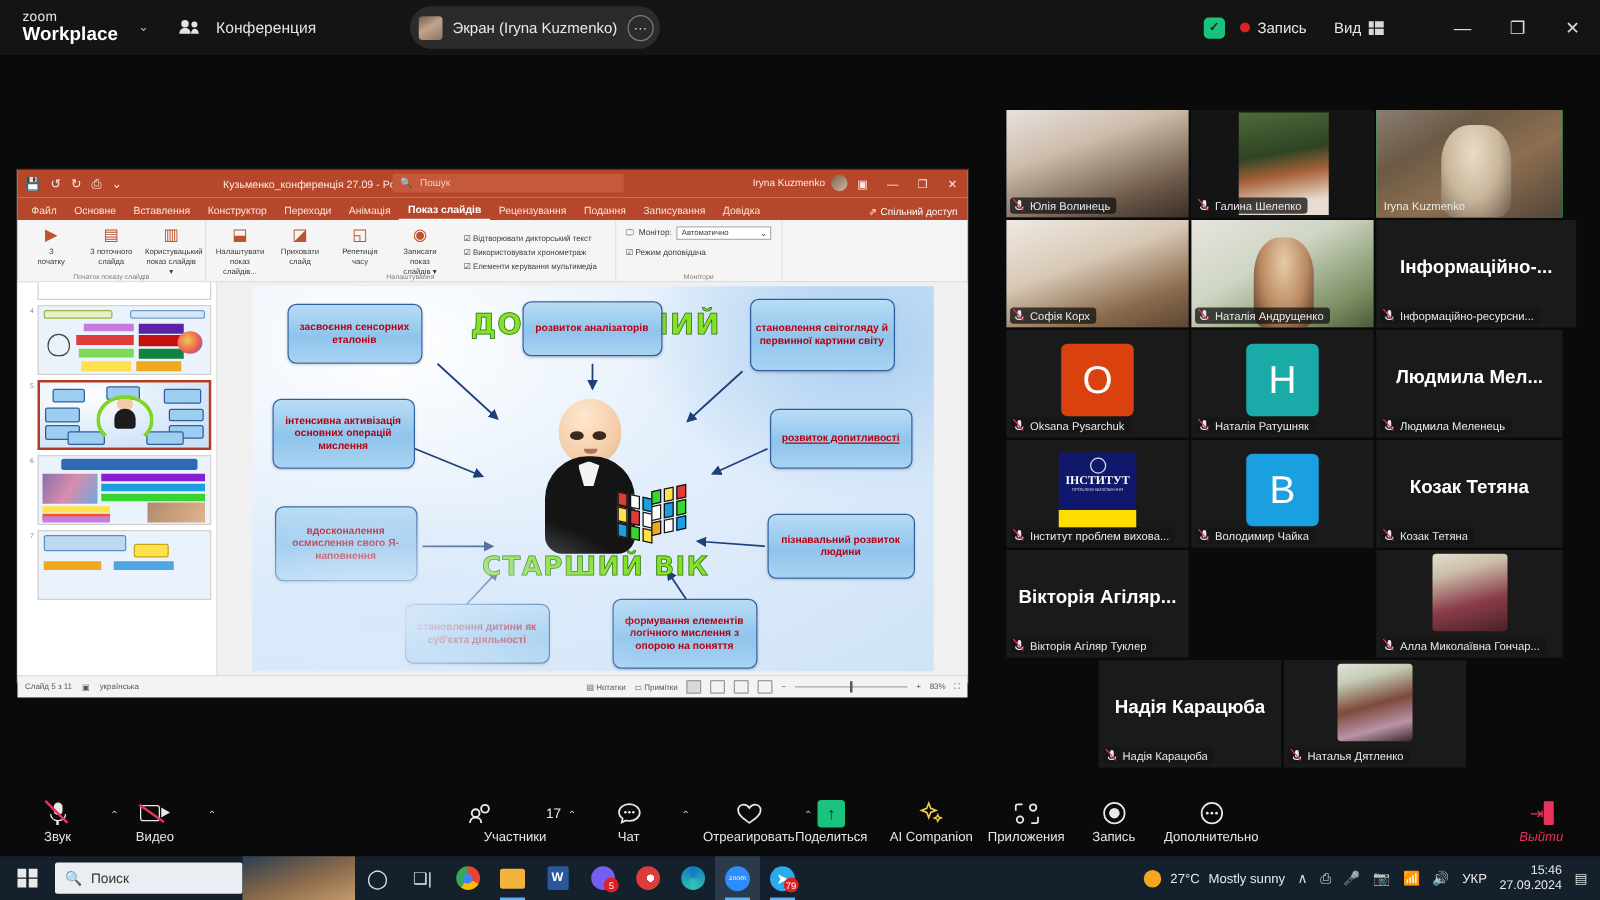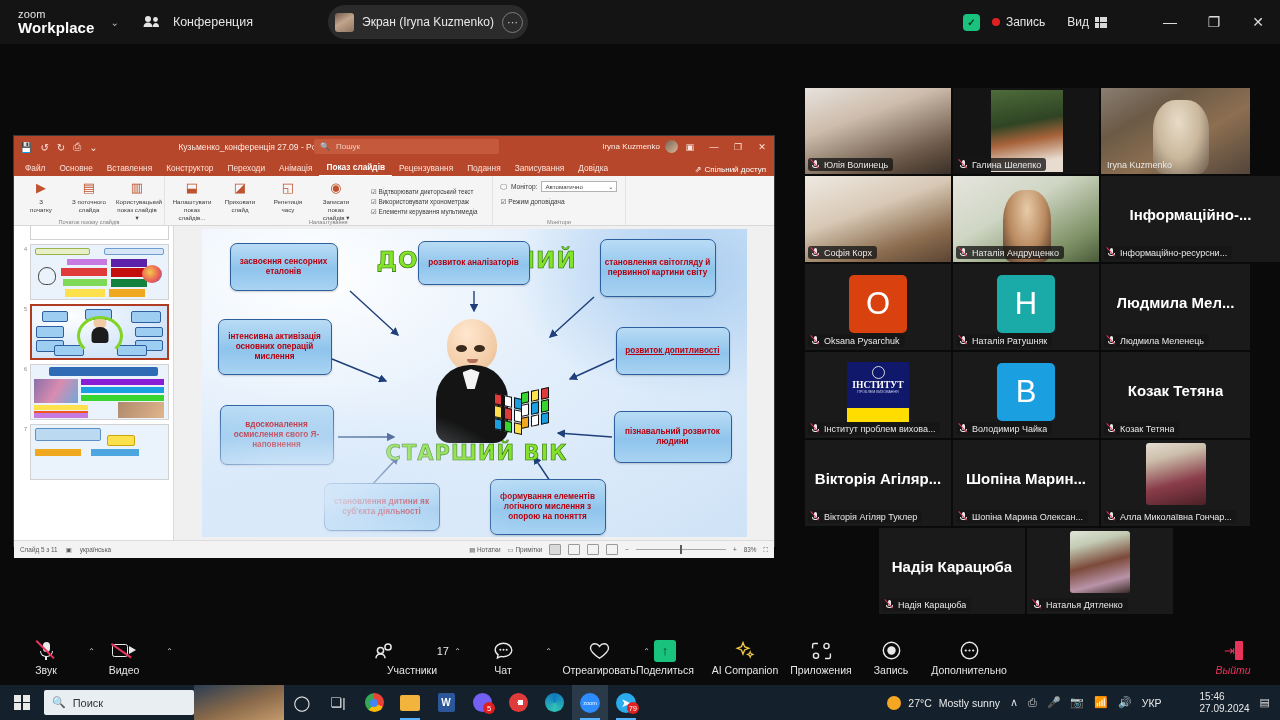--- a/index.html
+++ b/index.html
@@ -276,21 +276,21 @@
   .tb-ico { width: 36px; height: 35px; display: flex; align-items: center; justify-content: center; position: relative; }
   .tb-ico .act { position: absolute; bottom: 0; left: 8px; width: 20px; height: 2.5px; background: #56b2ff; }
   .badge {
     position: absolute; right: 5px; bottom: 6px; min-width: 12px; height: 12px; border-radius: 6px;
     background: #e02020; color: #fff; font-size: 7.5px; display: flex; align-items: center;
     justify-content: center; padding: 0 2px;
   }
   .tray { margin-left: auto; display: flex; align-items: center; gap: 10px; padding-right: 10px; color: #e9e9e9; font-size: 10.5px; }
   .weather { display: flex; align-items: center; gap: 7px; }
   .weather .sun { width: 14px; height: 14px; border-radius: 50%; background: #f5a623; }
-  .clock { text-align: left; line-height: 1.18; font-size: 10px; margin-left: 28px; }
+  .clock { text-align: right; line-height: 1.18; font-size: 10px; }
   .tray-ic { font-size: 11px; color: #dcdcdc; }
 </style>
 </head>
 <body>
 
 <div id="root">
 
   <div class="zoom-header">
     <div class="zoom-logo">
       <div class="l1">zoom</div>
@@ -661,21 +661,21 @@
       <div class="nameplate">
         <span class="mutemic">
             <span class="b"></span>
             <span class="u"></span>
             <span class="s"></span>
           </span>
         <span class="nm">Наталія Андрущенко</span>
       </div>
     </div>
 
-    <div class="tile" style="left:296px; top:88px; width:179px; height:86px;">
+    <div class="tile" style="left:296px; top:88px; width:160px; height:86px;">
       <div class="bigname">Інформаційно-...</div>
       <div class="nameplate">
         <span class="mutemic">
             <span class="b"></span>
             <span class="u"></span>
             <span class="s"></span>
           </span>
         <span class="nm">Інформаційно-ресурсни...</span>
       </div>
     </div>
@@ -762,31 +762,20 @@
       <div class="nameplate">
         <span class="mutemic">
             <span class="b"></span>
             <span class="u"></span>
             <span class="s"></span>
           </span>
         <span class="nm">Вікторія Агіляр Туклер</span>
       </div>
     </div>
 
-    <div class="tile" style="left:148px; top:352px; width:146px; height:86px;">
-      <div class="bigname">Шопіна Марин...</div>
-      <div class="nameplate">
-        <span class="mutemic">
-            <span class="b"></span>
-            <span class="u"></span>
-            <span class="s"></span>
-          </span>
-        <span class="nm">Шопіна Марина Олексан...</span>
-      </div>
-    </div>
 
     <div class="tile" style="left:296px; top:352px; width:149px; height:86px;">
       <div class="photo" style="background:linear-gradient(165deg,#e6ded2 0%,#cbbda9 25%,#8a3d4a 62%,#4b2026 100%);border-radius:3px;"></div>
       <div class="nameplate">
         <span class="mutemic">
             <span class="b"></span>
             <span class="u"></span>
             <span class="s"></span>
           </span>
         <span class="nm">Алла Миколаївна Гончар...</span>

